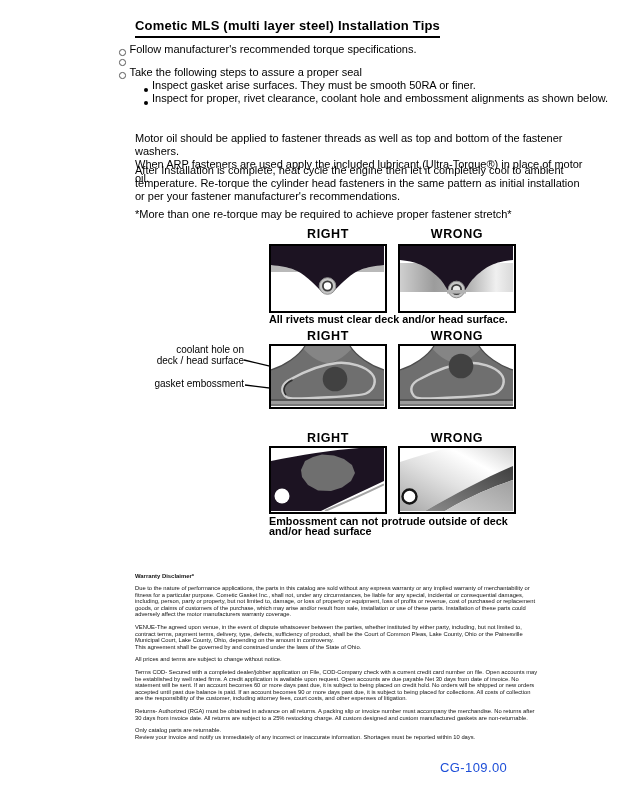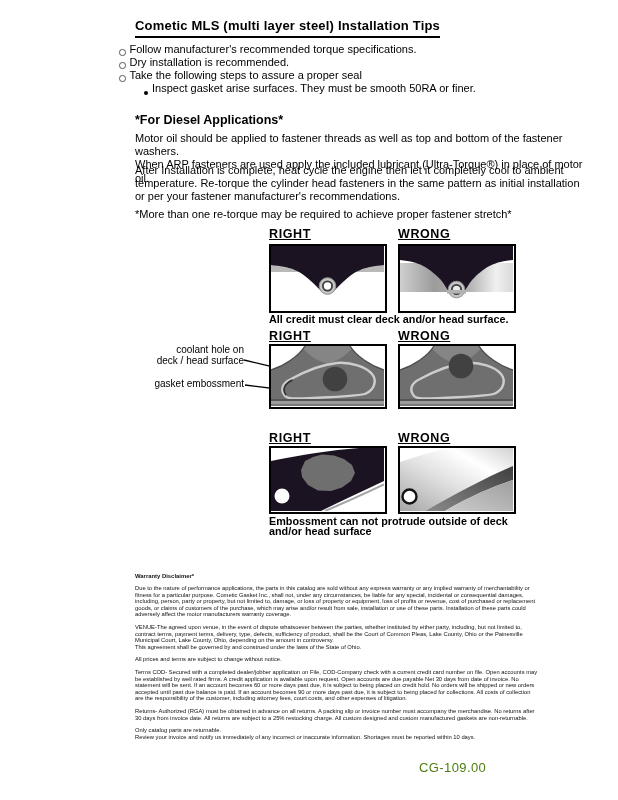--- a/index.html
+++ b/index.html
@@ -7,58 +7,60 @@
         font-family:"Liberation Sans",sans-serif;color:#000;overflow:hidden;margin-left:32px;}
   .title{position:absolute;left:103px;top:18px;margin:0;font-size:13px;font-weight:bold;
          letter-spacing:.2px;border-bottom:2px solid #000;padding-bottom:3px;display:inline-block;}
   .bullets{position:absolute;left:87px;top:43px;width:490px;}
   .b-row{display:flex;align-items:flex-end;font-size:11px;line-height:12.9px;}
   .b-row.sub{margin-left:25px;}
   .mk-o{width:4.5px;height:4.5px;border:1px solid #5a5a5a;border-radius:50%;margin:3.5px 4px 0 0;flex:none;}
   .mk-f{width:4px;height:4px;background:#000;border-radius:50%;margin:4px 4px 0 0;flex:none;}
   .diesel-h{position:absolute;left:103px;top:113px;margin:0;font-size:12.5px;font-weight:bold;}
   .para{position:absolute;left:103px;width:452px;margin:0;font-size:11px;line-height:13.2px;white-space:pre-line;}
-  .lbl{position:absolute;width:118px;font-weight:bold;font-size:12.5px;letter-spacing:.6px;text-decoration:underline;}
+  .lbl{position:absolute;width:118px;text-align:center;font-weight:bold;font-size:12.5px;letter-spacing:.6px;}
   .figbox{position:absolute;width:118px;border:2.5px solid #000;box-sizing:border-box;background:#fff;}
   .figbox svg{display:block;}
   .cap{position:absolute;margin:0;font-weight:bold;font-size:10.8px;line-height:10px;white-space:pre-line;}
   .ann{position:absolute;text-align:right;font-size:10px;line-height:11px;white-space:pre-line;}
   .pointer-svg{position:absolute;left:205px;top:352px;}
   .fp-wrap{position:absolute;left:103px;top:573px;width:470px;color:#111;}
   .fp-h{margin:0 0 6px 0;font-size:5.9px;font-weight:bold;}
   .fp{margin:0 0 6px 0;font-size:5.8px;line-height:6.6px;white-space:pre-line;}
-  .code{position:absolute;left:387px;top:760px;font-size:13px;letter-spacing:.4px;color:#4d7c0f;}
+  .code{position:absolute;left:408px;top:760px;font-size:13px;letter-spacing:.4px;color:#1d4ed8;}
 </style>
 </head>
 <body>
 
 <div class="page">
 
   <h1 class="title">Cometic MLS (multi layer steel) Installation Tips</h1>
 
   <div class="bullets">
     <div class="b-row">
       <span class="mk-o"></span>
       <span>Follow manufacturer's recommended torque specifications.</span>
     </div>
     <div class="b-row">
       <span class="mk-o"></span>
-      <span>Dry installation is recommended.</span>
     </div>
     <div class="b-row">
       <span class="mk-o"></span>
       <span>Take the following steps to assure a proper seal</span>
     </div>
     <div class="b-row sub">
       <span class="mk-f"></span>
       <span>Inspect gasket arise surfaces.  They must be smooth 50RA or finer.</span>
     </div>
-  </div>
-
-  <h2 class="diesel-h">*For Diesel Applications*</h2>
+    <div class="b-row sub">
+      <span class="mk-f"></span>
+      <span>Inspect for proper, rivet clearance, coolant hole and embossment alignments as shown below.</span>
+    </div>
+  </div>
+
   <p class="para" style="top:132px">Motor oil should be applied to fastener threads as well as top and bottom of the fastener washers.
 When ARP fasteners are used apply the included lubricant (Ultra-Torque®) in place of motor oil.</p>
   <p class="para" style="top:164px">After Installation is complete, heat cycle the engine then let it completely cool to ambient
 temperature. Re-torque the cylinder head fasteners in the same pattern as initial installation
 or per your fastener manufacturer's recommendations.</p>
   <p class="para" style="top:208px">*More than one re-torque may be required to achieve proper fastener stretch*</p>
 
   <div class="lbl" style="left:237px;top:227px">RIGHT</div>
   <div class="lbl" style="left:366px;top:227px">WRONG</div>
 
@@ -87,21 +89,21 @@
       <rect width="113" height="64" fill="#ffffff"></rect>
       <rect x="0" y="17" width="113" height="29" fill="url(#g1w)"></rect>
       <rect x="0" y="46" width="113" height="18" fill="#ffffff"></rect>
       <path d="M0,0 H113 V14 C92,16 85,22 75,31 C67,38 64,51 56.5,51 C49,51 46,38 38,31 C28,22 21,16 0,14 Z" fill="#1c1322"></path>
       <circle cx="56.5" cy="43.5" r="8.3" fill="#c6c6c6" stroke="#8d8d8d" stroke-width="1"></circle>
       <circle cx="56.5" cy="43.5" r="4.6" fill="#e8e8e8" stroke="#3c3c3c" stroke-width="1.8"></circle>
       <rect x="47" y="44" width="19" height="3.6" fill="#b2b2b2"></rect>
     </svg>
   </div>
 
-  <p class="cap" style="left:237px;top:314px;width:300px">All credit must clear deck and/or head surface.</p>
+  <p class="cap" style="left:237px;top:314px;width:300px">All rivets must clear deck and/or head surface.</p>
 
   <div class="lbl" style="left:237px;top:329px">RIGHT</div>
   <div class="lbl" style="left:366px;top:329px">WRONG</div>
 
   <div class="ann" style="left:98px;top:344px;width:114px">coolant hole on
 deck / head surface</div>
   <div class="ann" style="left:98px;top:378px;width:114px">gasket embossment</div>
   <svg class="pointer-svg" width="100" height="46" viewBox="0 0 100 46">
     <line x1="7" y1="8" x2="87" y2="27" stroke="#000" stroke-width="1.3"></line>
     <line x1="8" y1="33" x2="57" y2="39" stroke="#000" stroke-width="1.3"></line>

